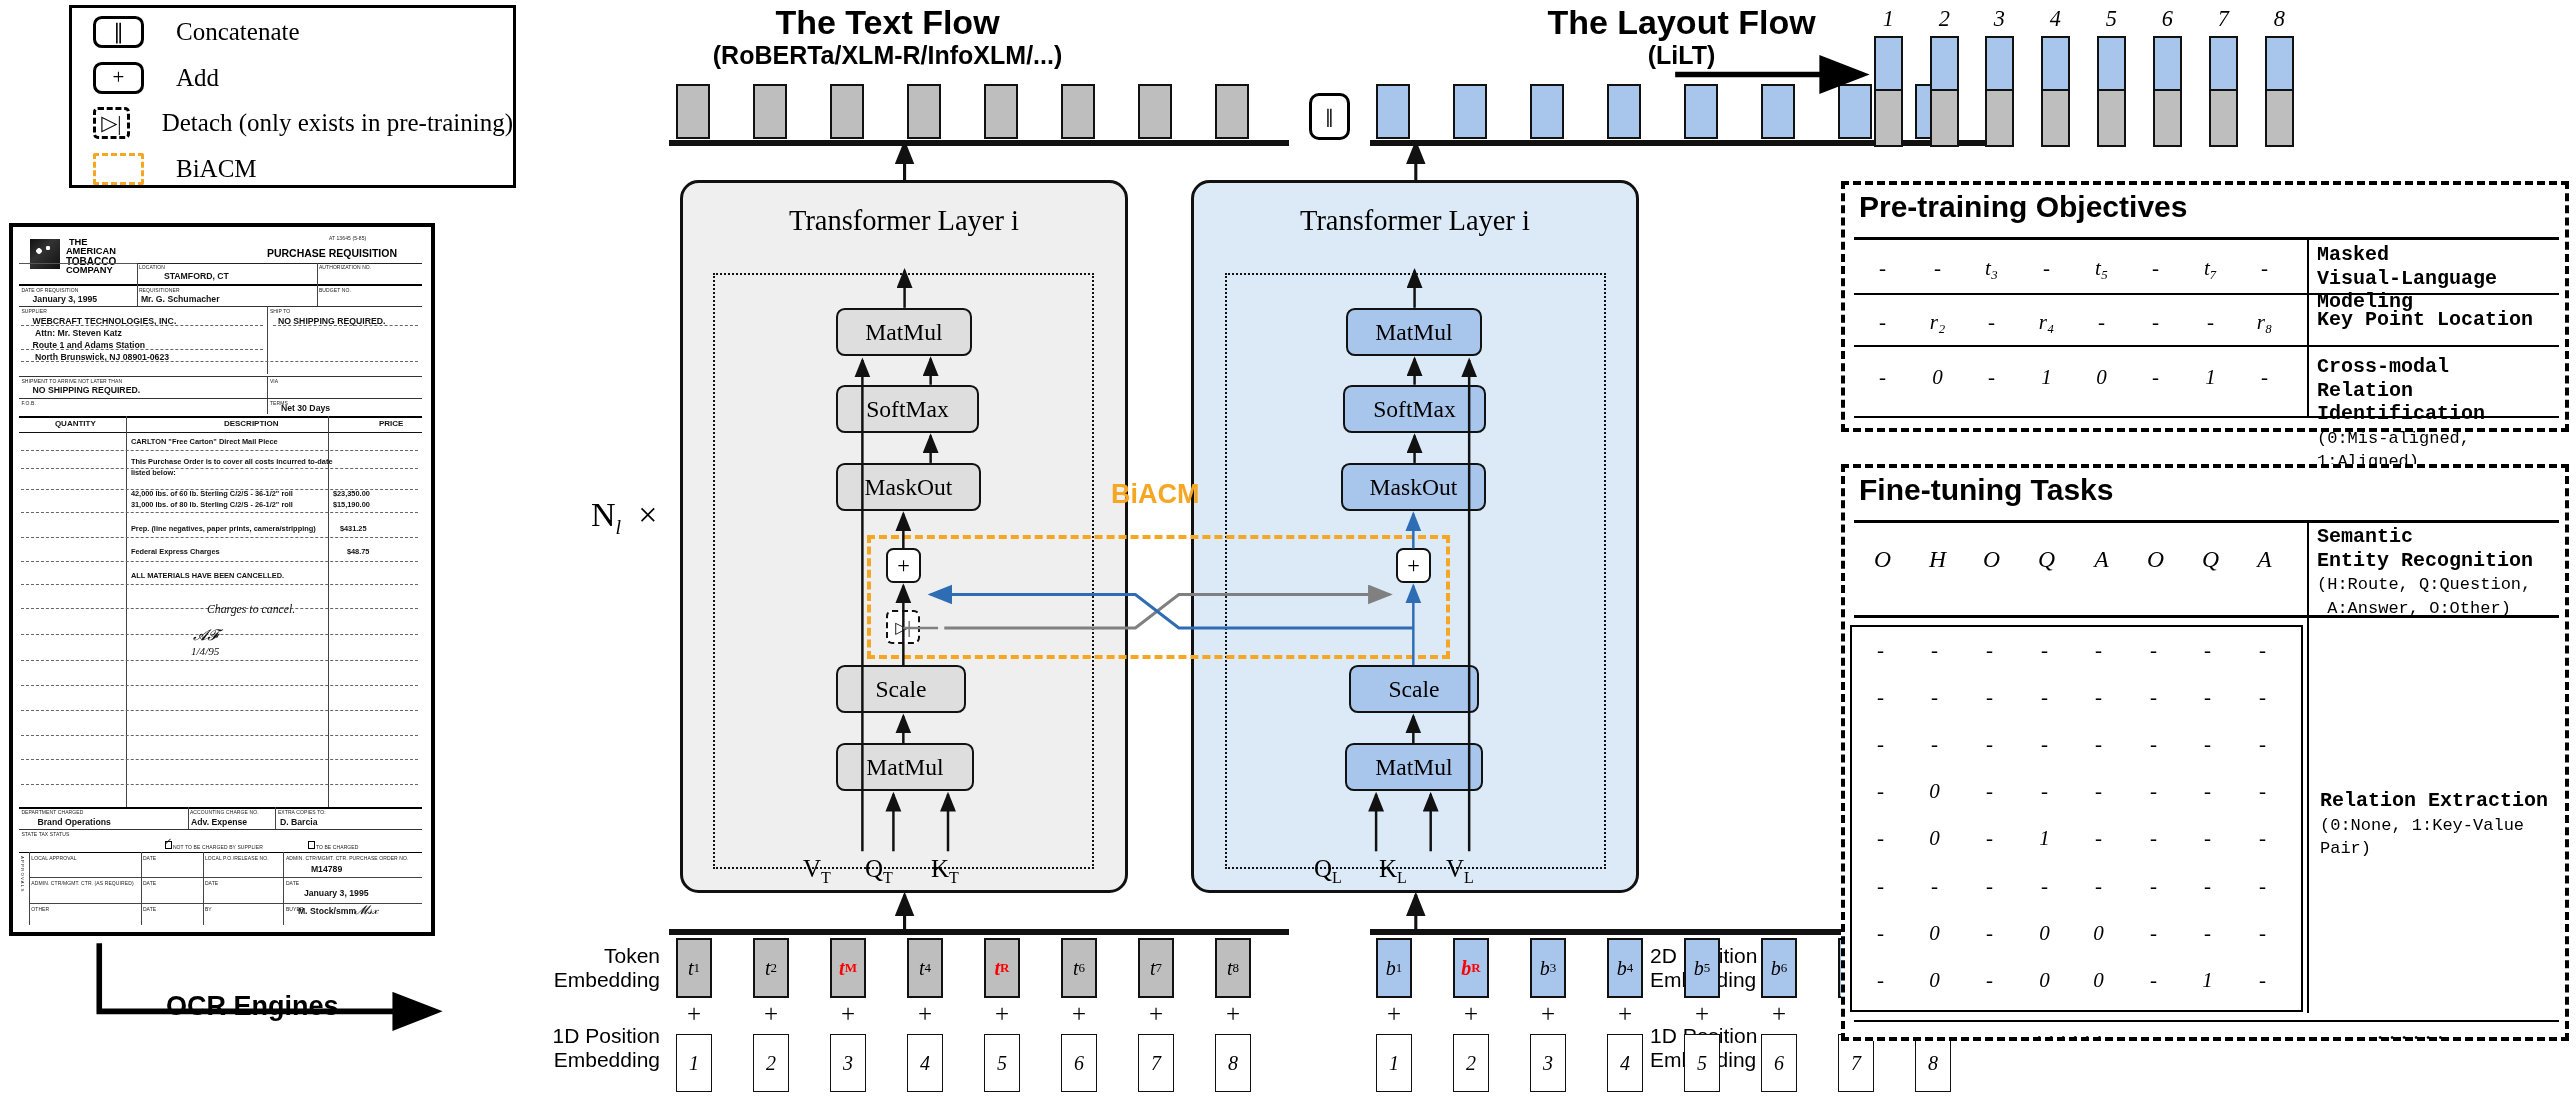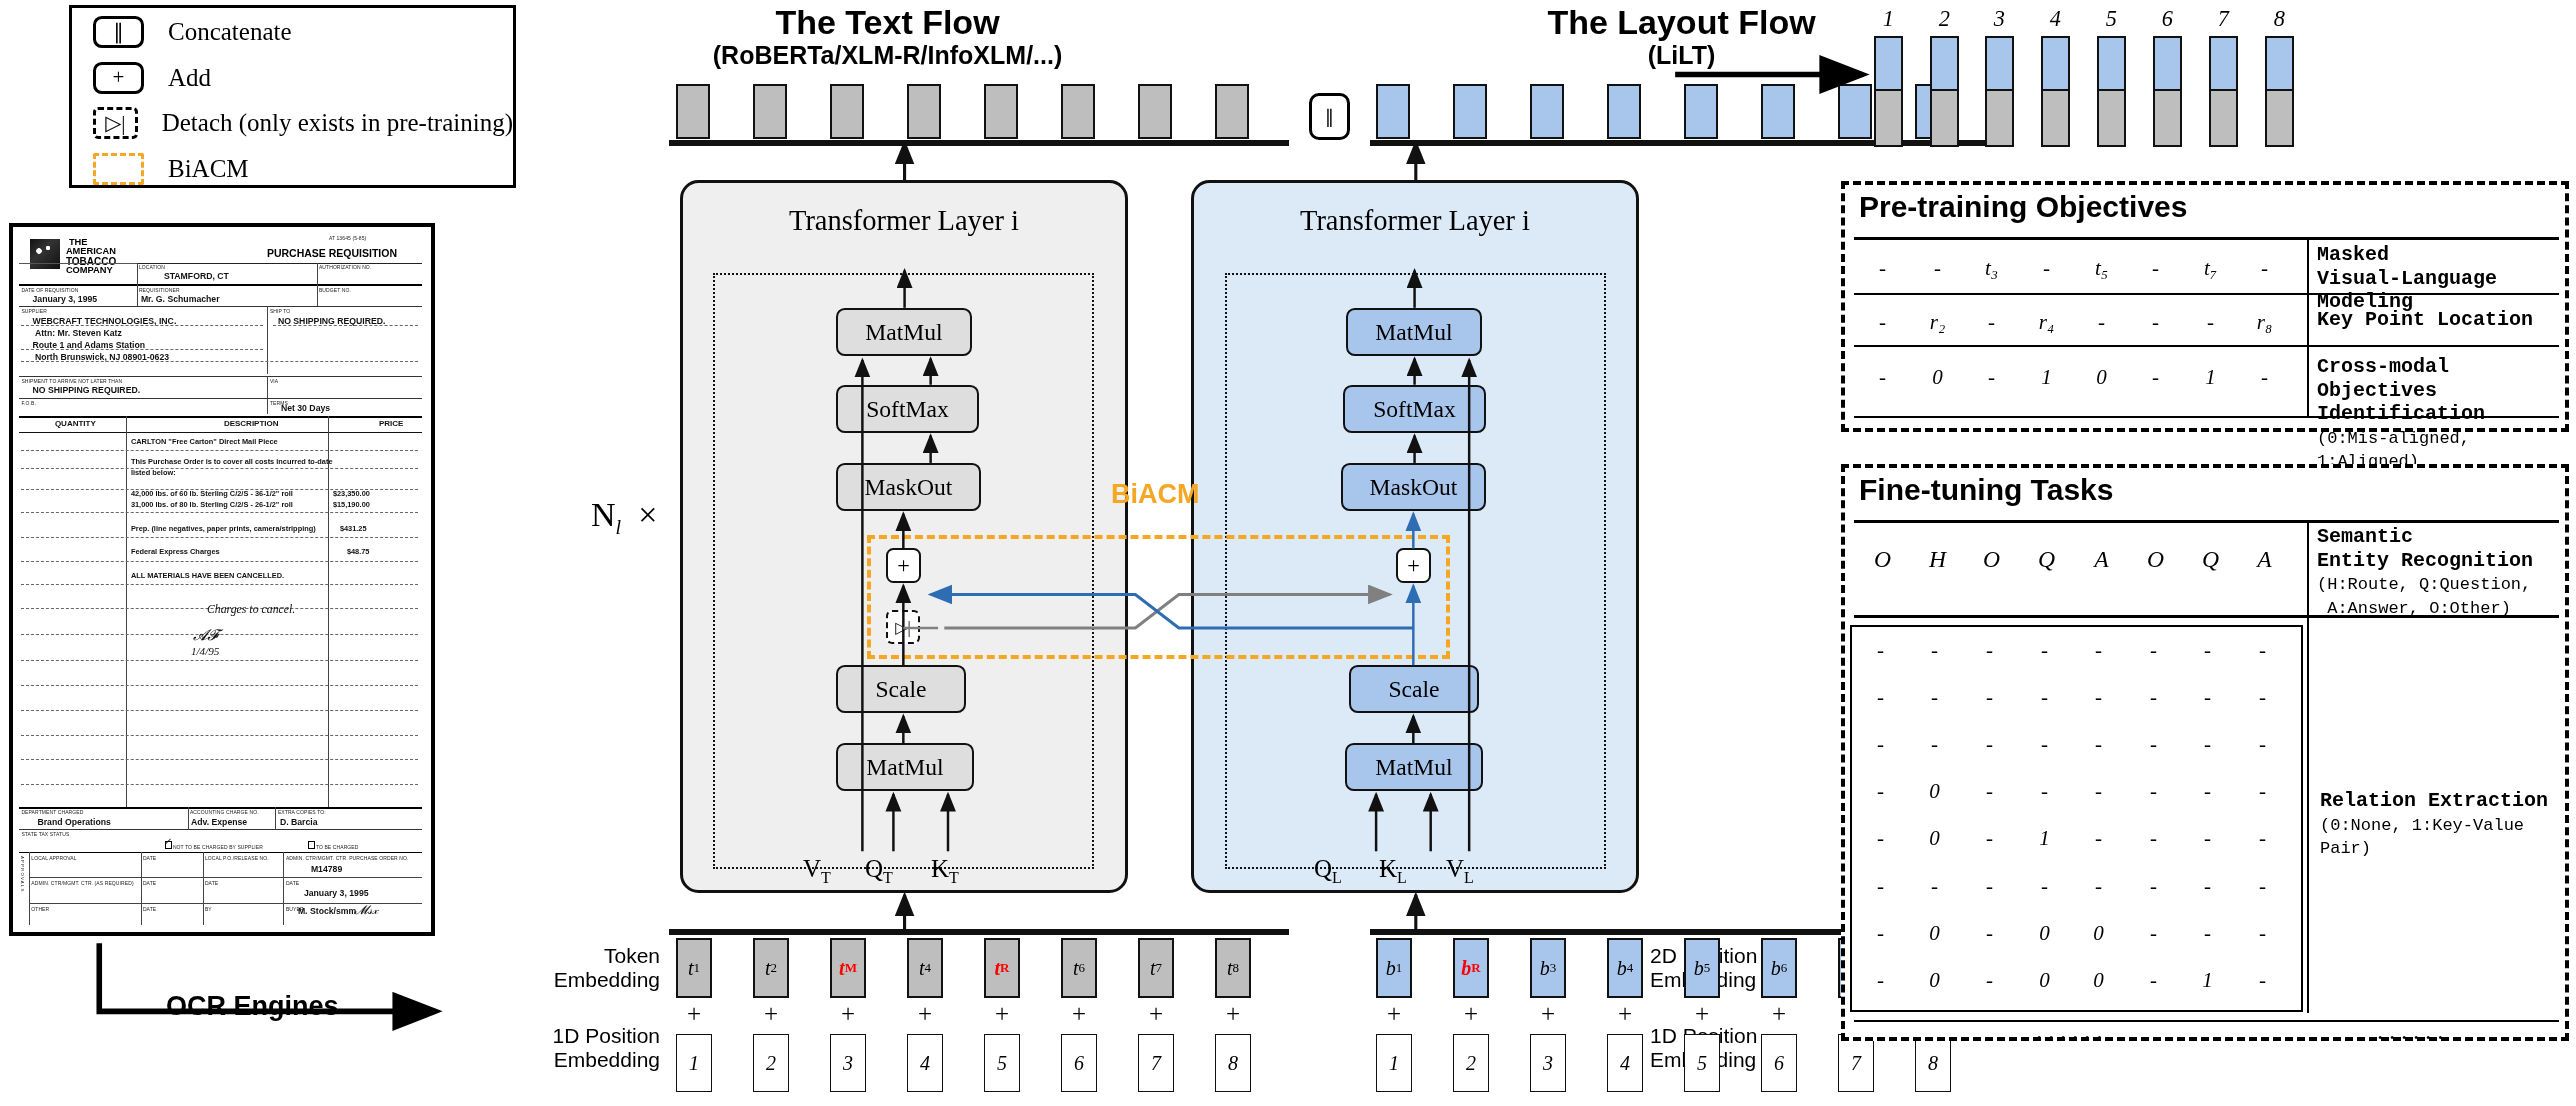--- a/index.html
+++ b/index.html
@@ -9,21 +9,21 @@
   .sans{font-family:"Liberation Sans",sans-serif;}
 
   
   #legend{left:69px;top:5px;width:447px;height:183px;border:3.7px solid #000;background:#fff;box-sizing:border-box;}
   .legend-row{display:flex;align-items:center;height:43px;margin-left:21px;margin-top:2.5px;}
   .lg-box{width:51px;height:32px;box-sizing:border-box;display:flex;align-items:center;justify-content:center;
           font-size:21px;font-family:"Liberation Serif",serif;}
   .lg-solid{border:3.1px solid #000;border-radius:8.7px;}
   .lg-dash{border:3.1px dashed #000;border-radius:5px;}
   .lg-orange{border:3.7px dashed #F5A623;border-radius:2.5px;}
-  .lg-label{margin-left:24px;font-size:25px;font-family:"Liberation Serif",serif;color:#000;white-space:nowrap;}
+  .lg-label{margin-left:32px;font-size:25px;font-family:"Liberation Serif",serif;color:#000;white-space:nowrap;}
 
   
   #docimg{left:8.7px;top:223px;width:426px;height:713px;border:4.3px solid #000;background:#fff;box-sizing:border-box;
           overflow:hidden;font-family:"Liberation Sans",sans-serif;}
   #docpaper{position:absolute;left:6.2px;top:5px;width:403px;height:698px;background:#fff;}
   .dhr{position:absolute;height:1.2px;background:#111;}
   .dhr-dot{position:absolute;height:0;border-top:1.2px dashed #666;}
   .dvr{position:absolute;width:1.2px;background:#444;}
   .dtiny{position:absolute;font-size:5px;color:#222;letter-spacing:0.1px;}
   .dsmall{position:absolute;font-size:7.4px;font-weight:bold;color:#111;}
@@ -455,21 +455,21 @@
 <div class="hrule" style="left:1854px;top:345px;width:705px;height:1.9px;"></div>
 <div class="hrule" style="left:1854px;top:416px;width:705px;height:1.9px;"></div>
 
 <div class="rowdesc" style="left:2317px;top:243px;width:248px;">
   <span>Masked</span><br>
   <span>Visual-Language Modeling</span>
 </div>
 <div class="rowdesc" style="left:2317px;top:308px;width:248px;">Key Point Location</div>
 <div class="rowdesc" style="left:2317px;top:355px;width:248px;">
   <span>Cross-modal</span><br>
-  <span>Objectives Identification</span><br>
+  <span>Relation Identification</span><br>
   <span class="sub">(0:Mis-aligned, 1:Aligned)</span>
 </div>
 
 <div class="panel" style="left:1841px;top:464px;width:728px;height:577px;"></div>
 <div class="panel-title" style="left:1859px;top:473px;">Fine-tuning Tasks</div>
 <div class="hrule" style="left:1854px;top:520px;width:705px;height:2.5px;"></div>
 <div class="vrule" style="left:2307px;top:520px;height:493px;"></div>
 <div id="ser-cells">
     <div class="cellv" style="left:1861px;top:546px;width:43px;font-size:23.6px;">O</div>
     <div class="cellv" style="left:1916px;top:546px;width:43px;font-size:23.6px;">H</div>

